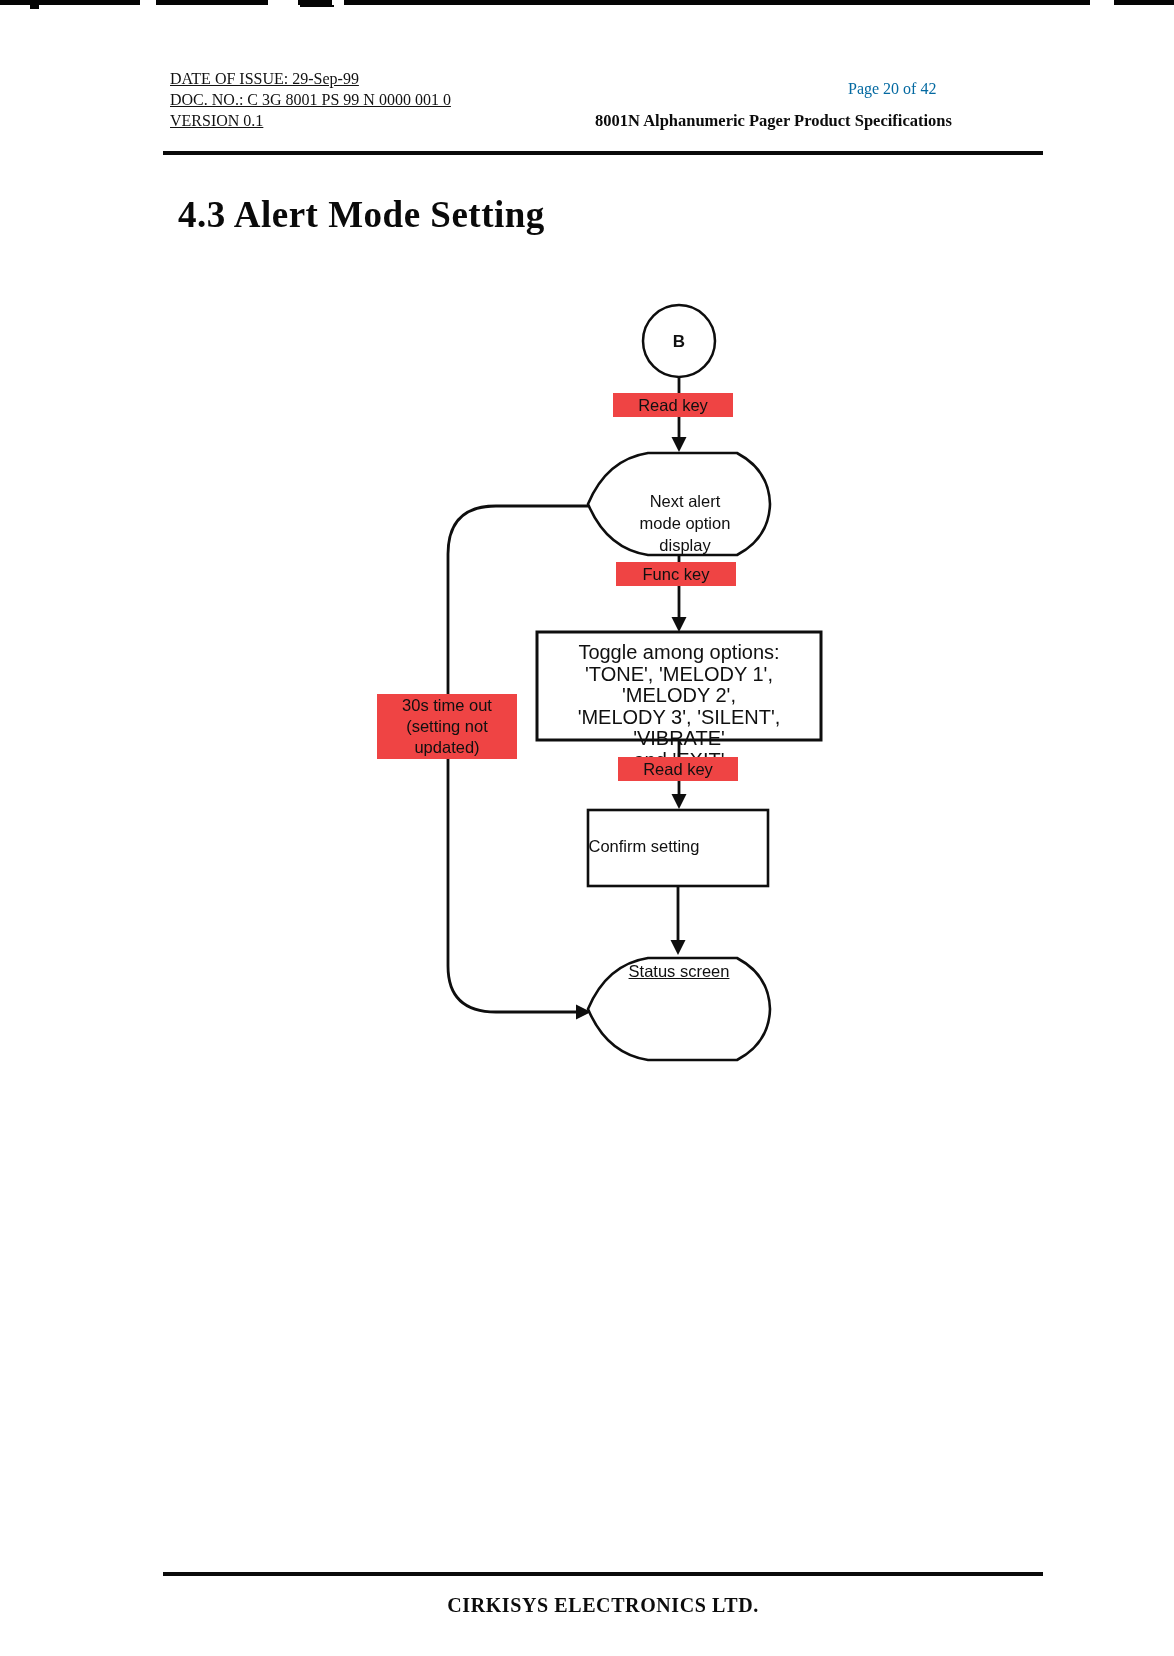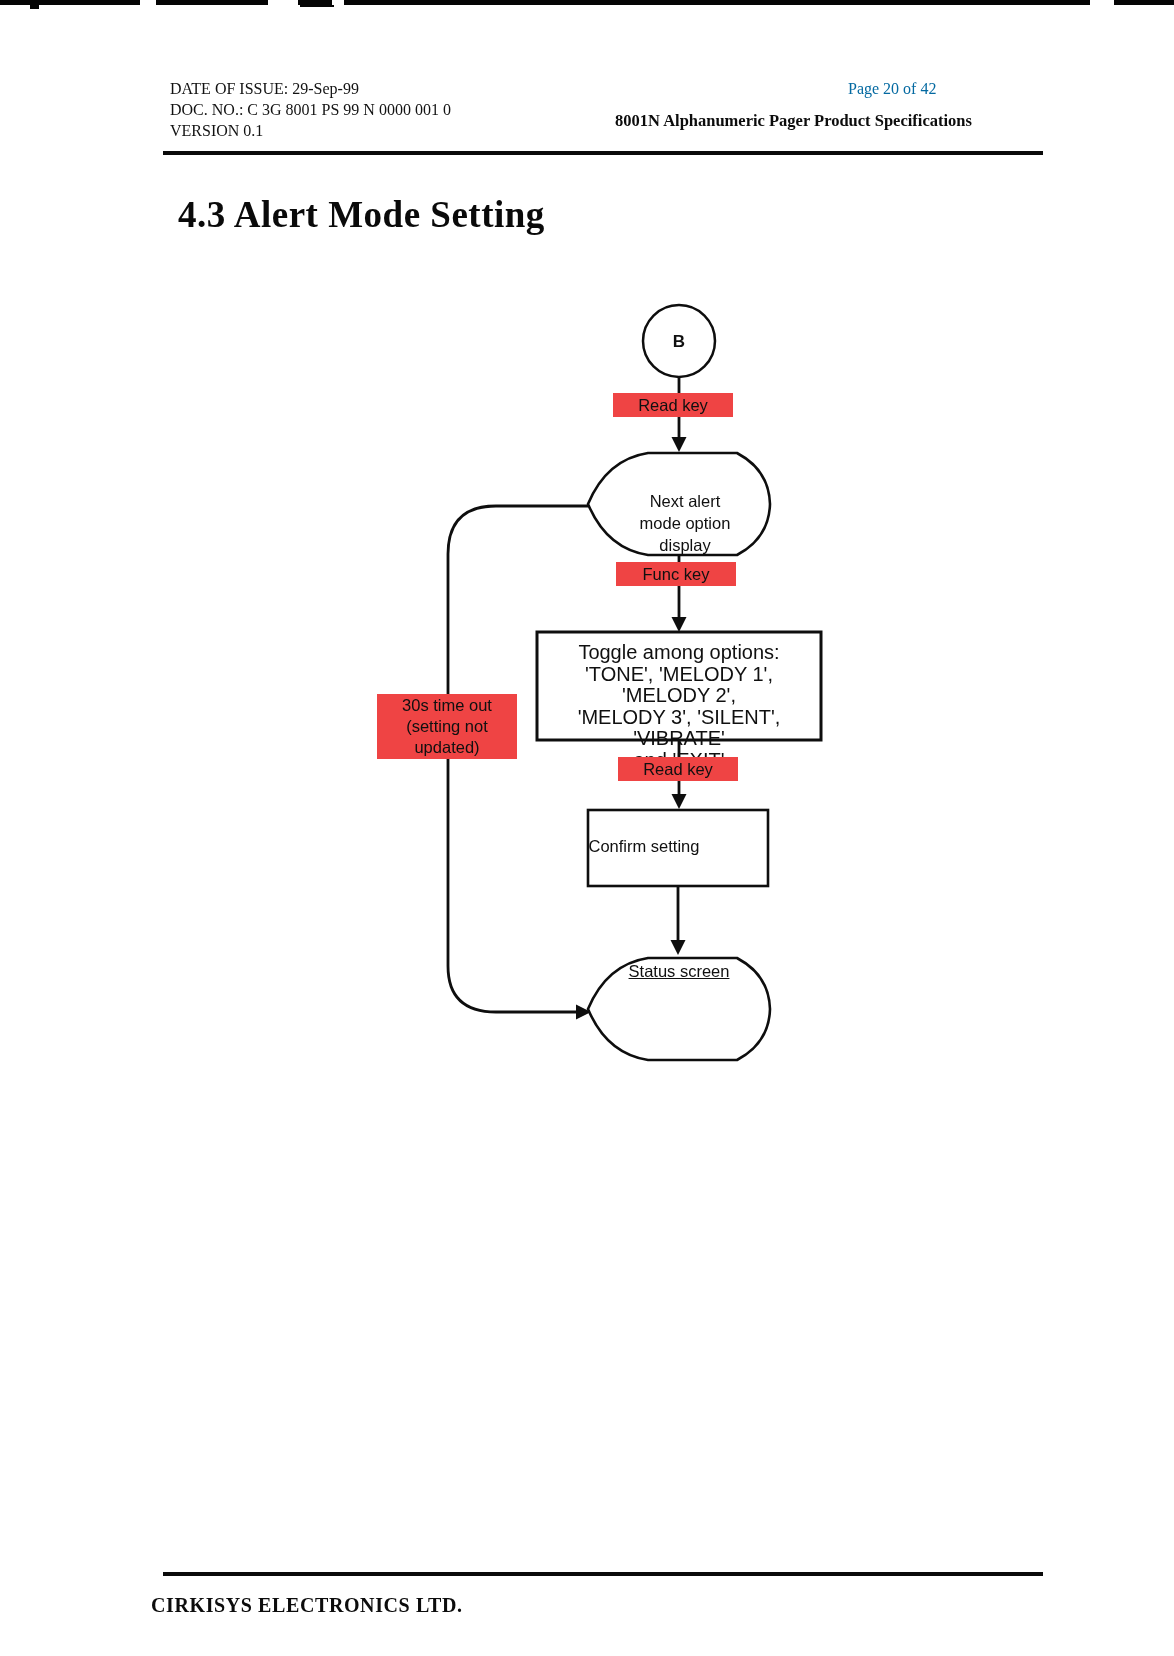--- a/index.html
+++ b/index.html
@@ -15,23 +15,23 @@
     margin: 0 auto;
   }
   .abs { position: absolute; }
 
   
   .scan-bar { left: 0; top: 0; width: 1174px; height: 5px; background: #050505; }
   .scan-gap { top: 0; height: 5px; background: #ffffff; }
   .scan-dash { background: #050505; }
 
   
-  .hdr-left { left: 170px; top: 78px; font-family: "Liberation Serif", serif; font-size: 16px; line-height: 21px; color: #121212; }
+  .hdr-left { left: 170px; top: 68px; font-family: "Liberation Serif", serif; font-size: 16px; line-height: 21px; color: #121212; text-decoration: underline; }
   .hdr-pagenum { left: 848px; top: 80px; font-family: "Liberation Serif", serif; font-size: 16px; color: #0369a1; }
-  .hdr-doctitle { left: 595px; top: 111px; font-family: "Liberation Serif", serif; font-size: 16.5px; font-weight: 700; color: #0c0c0c; margin-left: 20px; }
+  .hdr-doctitle { left: 595px; top: 111px; font-family: "Liberation Serif", serif; font-size: 16.5px; font-weight: 700; color: #0c0c0c; }
   .rule { background: #0a0a0a; }
   .hdr-rule { left: 163px; top: 151px; width: 880px; height: 4px; }
 
   
   .section-title { left: 178px; top: 193px; font-family: "Liberation Serif", serif; font-size: 37px; font-weight: 700; color: #0a0a0a; letter-spacing: 0.5px; }
   .section-title .num { margin-right: 8px; }
 
   
   .flow-svg { left: 0; top: 0; width: 1174px; height: 1656px; }
 
@@ -50,21 +50,21 @@
   .lbl-next-alert { left: 614px; top: 490px; width: 142px; }
   .lbl-func-key { left: 616px; top: 562px; width: 120px; }
   .lbl-toggle { left: 542px; top: 642px; width: 274px; font-size: 20px; line-height: 21.5px; }
   .lbl-timeout { left: 377px; top: 694px; width: 140px; font-size: 16.5px; line-height: 21px; }
   .lbl-read-key-2 { left: 618px; top: 757px; width: 120px; }
   .lbl-confirm { left: 556px; top: 835px; width: 176px; }
   .lbl-status { left: 608px; top: 960px; width: 142px; text-decoration: underline; }
 
   
   .ftr-rule { left: 163px; top: 1572px; width: 880px; height: 4px; }
-  .ftr-text { left: 151px; top: 1594px; width: 880px; text-align: left;
+  .ftr-text { left: 163px; top: 1594px; width: 880px; text-align: center;
     font-family: "Liberation Serif", serif; font-size: 20px; font-weight: 700;
     color: #0c0c0c; letter-spacing: 0.6px; }
 </style>
 </head>
 <body>
 
 <div class="page">
 
   <div class="abs scan-bar"></div>
   <div class="abs scan-gap" style="left:140px;width:16px;"></div>

